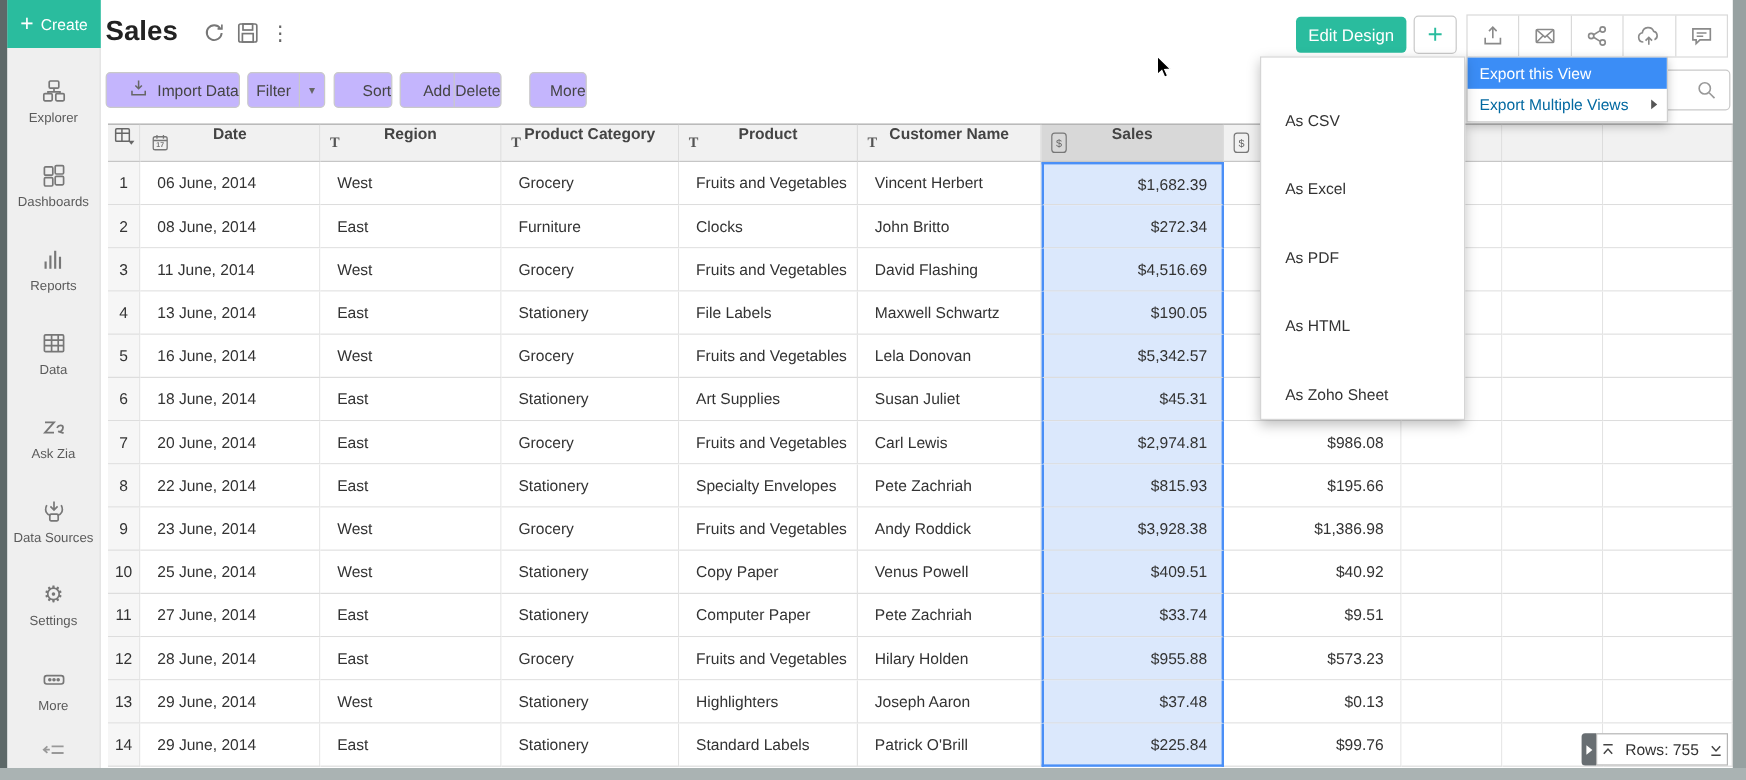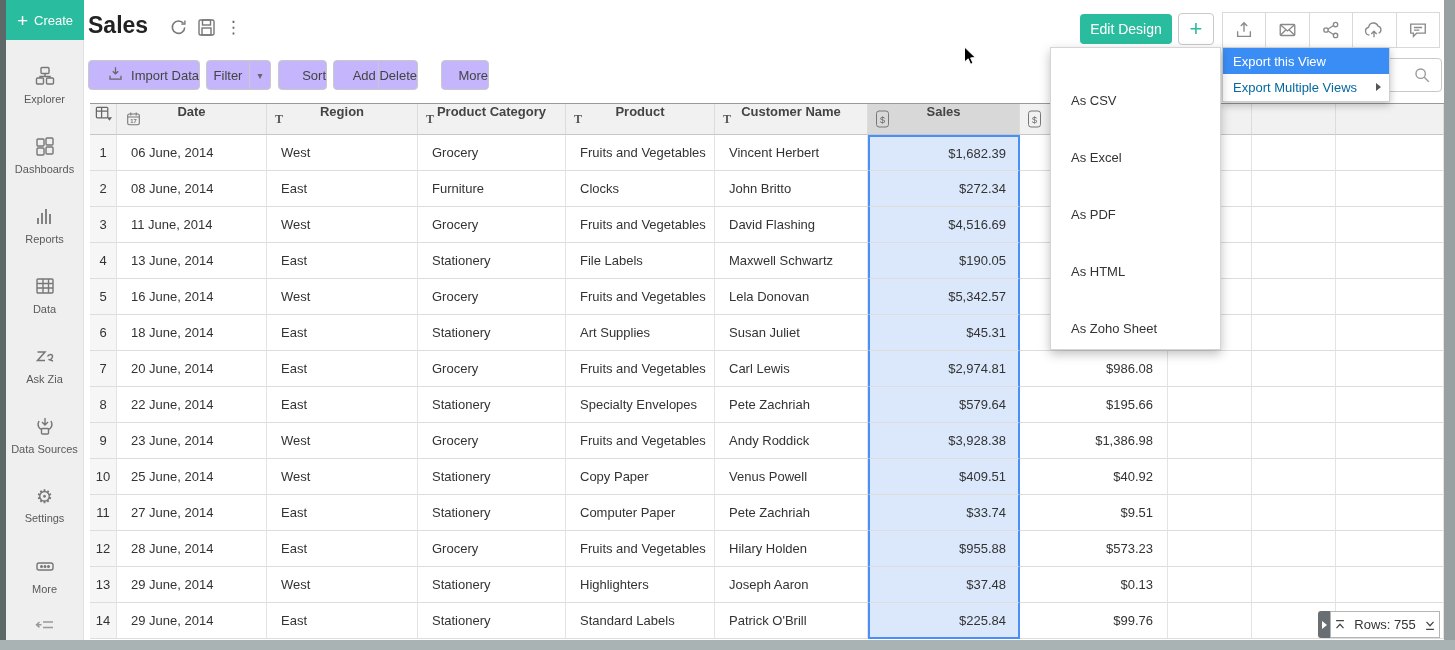--- a/index.html
+++ b/index.html
@@ -406,21 +406,21 @@
           <div class="cell"></div>
           <div class="cell"></div>
         </div>
         <div class="trow">
           <div class="cell num">8</div>
           <div class="cell">22 June, 2014</div>
           <div class="cell">East</div>
           <div class="cell">Stationery</div>
           <div class="cell">Specialty Envelopes</div>
           <div class="cell">Pete Zachriah</div>
-          <div class="cell money sel">$579.64</div>
+          <div class="cell money sel">$815.93</div>
           <div class="cell money">$195.66</div>
           <div class="cell"></div>
           <div class="cell"></div>
           <div class="cell"></div>
         </div>
         <div class="trow">
           <div class="cell num">9</div>
           <div class="cell">23 June, 2014</div>
           <div class="cell">West</div>
           <div class="cell">Grocery</div>

